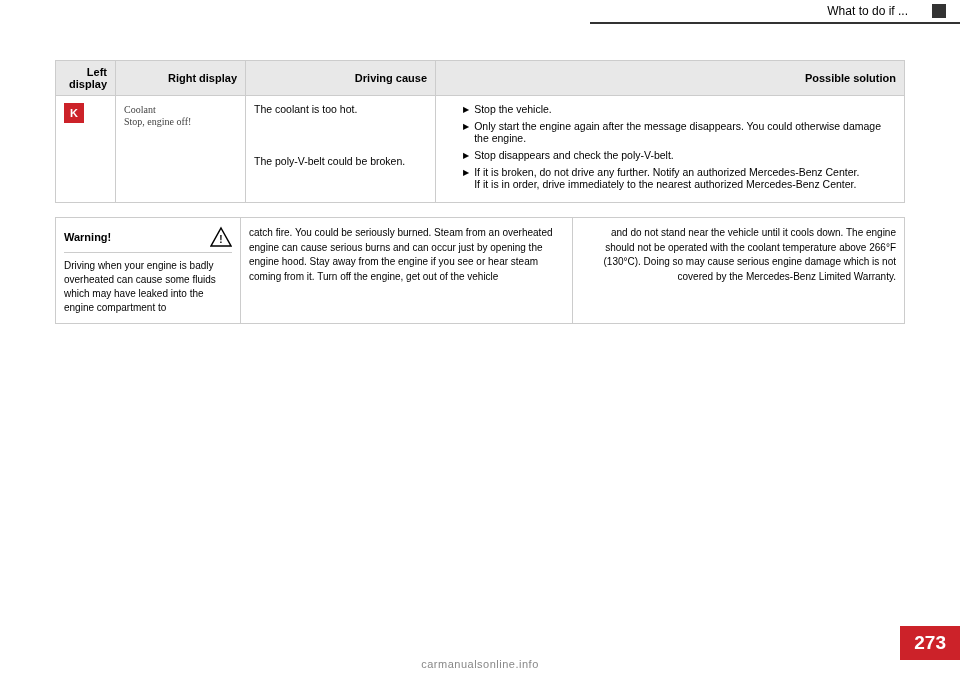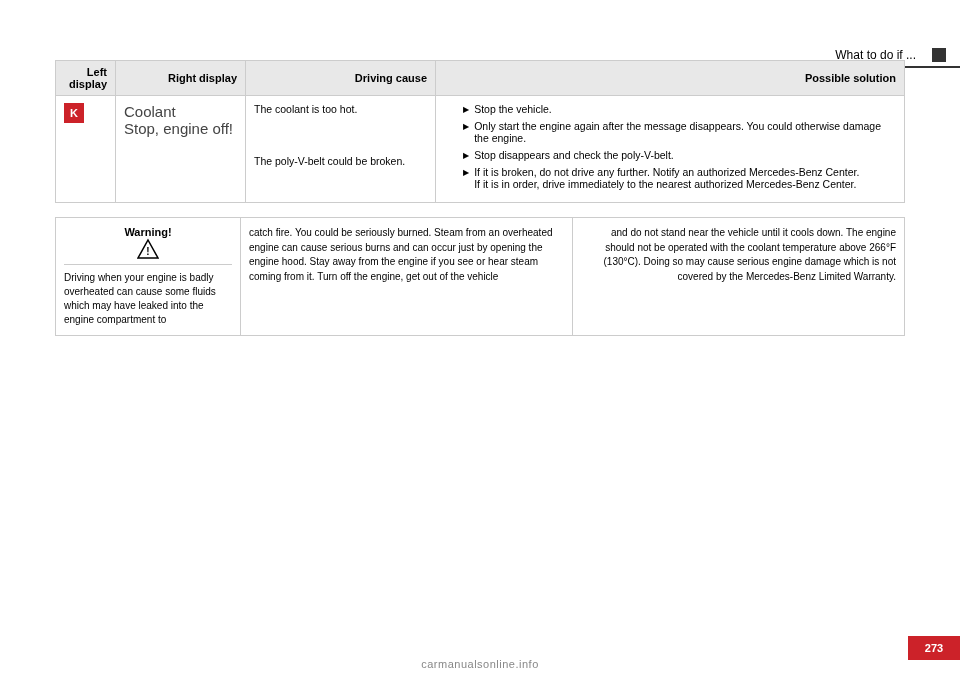--- a/index.html
+++ b/index.html
@@ -35,39 +35,38 @@
     .what-to-do-bar {
       background: #fff;
       color: #000;
       font-size: 12px;
       text-align: right;
       padding: 4px 14px;
       border-bottom: 2px solid #333;
       display: flex;
       justify-content: flex-end;
       align-items: center;
-      gap: 16px;
-      margin-top: 44px;
+      gap: 24px;
     }
 
     .black-square {
       width: 14px;
       height: 14px;
       background: #333;
       display: inline-block;
     }
 
     
     .page-number {
       position: absolute;
       bottom: 18px;
       right: 0;
       background: #cc2229;
       color: #fff;
-      font-size: 11px;
+      font-size: 19px;
       font-weight: bold;
       padding: 6px 14px;
       min-width: 52px;
       text-align: center;
     }
 
     
     .watermark {
       position: absolute;
       bottom: 8px;
@@ -136,22 +135,22 @@
       font-size: 11px;
       font-weight: bold;
       width: 20px;
       height: 20px;
       display: flex;
       align-items: center;
       justify-content: center;
     }
 
     .monospace-text {
-      font-family: Liberation Sans, sans-serif;
-      font-size: 15px;
+      font-family: Liberation Serif, serif;
+      font-size: 10px;
       color: #444;
     }
 
     
     .solution-list {
       list-style: none;
       padding: 0;
       margin: 0;
     }
 
@@ -187,21 +186,20 @@
       padding: 8px;
     }
 
     .warning-header {
       display: flex;
       justify-content: space-between;
       align-items: center;
       margin-bottom: 6px;
       border-bottom: 1px solid #ccc;
       padding-bottom: 4px;
-      flex-direction: column;
     }
 
     .warning-title {
       font-size: 11px;
       font-weight: bold;
     }
 
     .warning-triangle {
       width: 22px;
       height: 22px;

